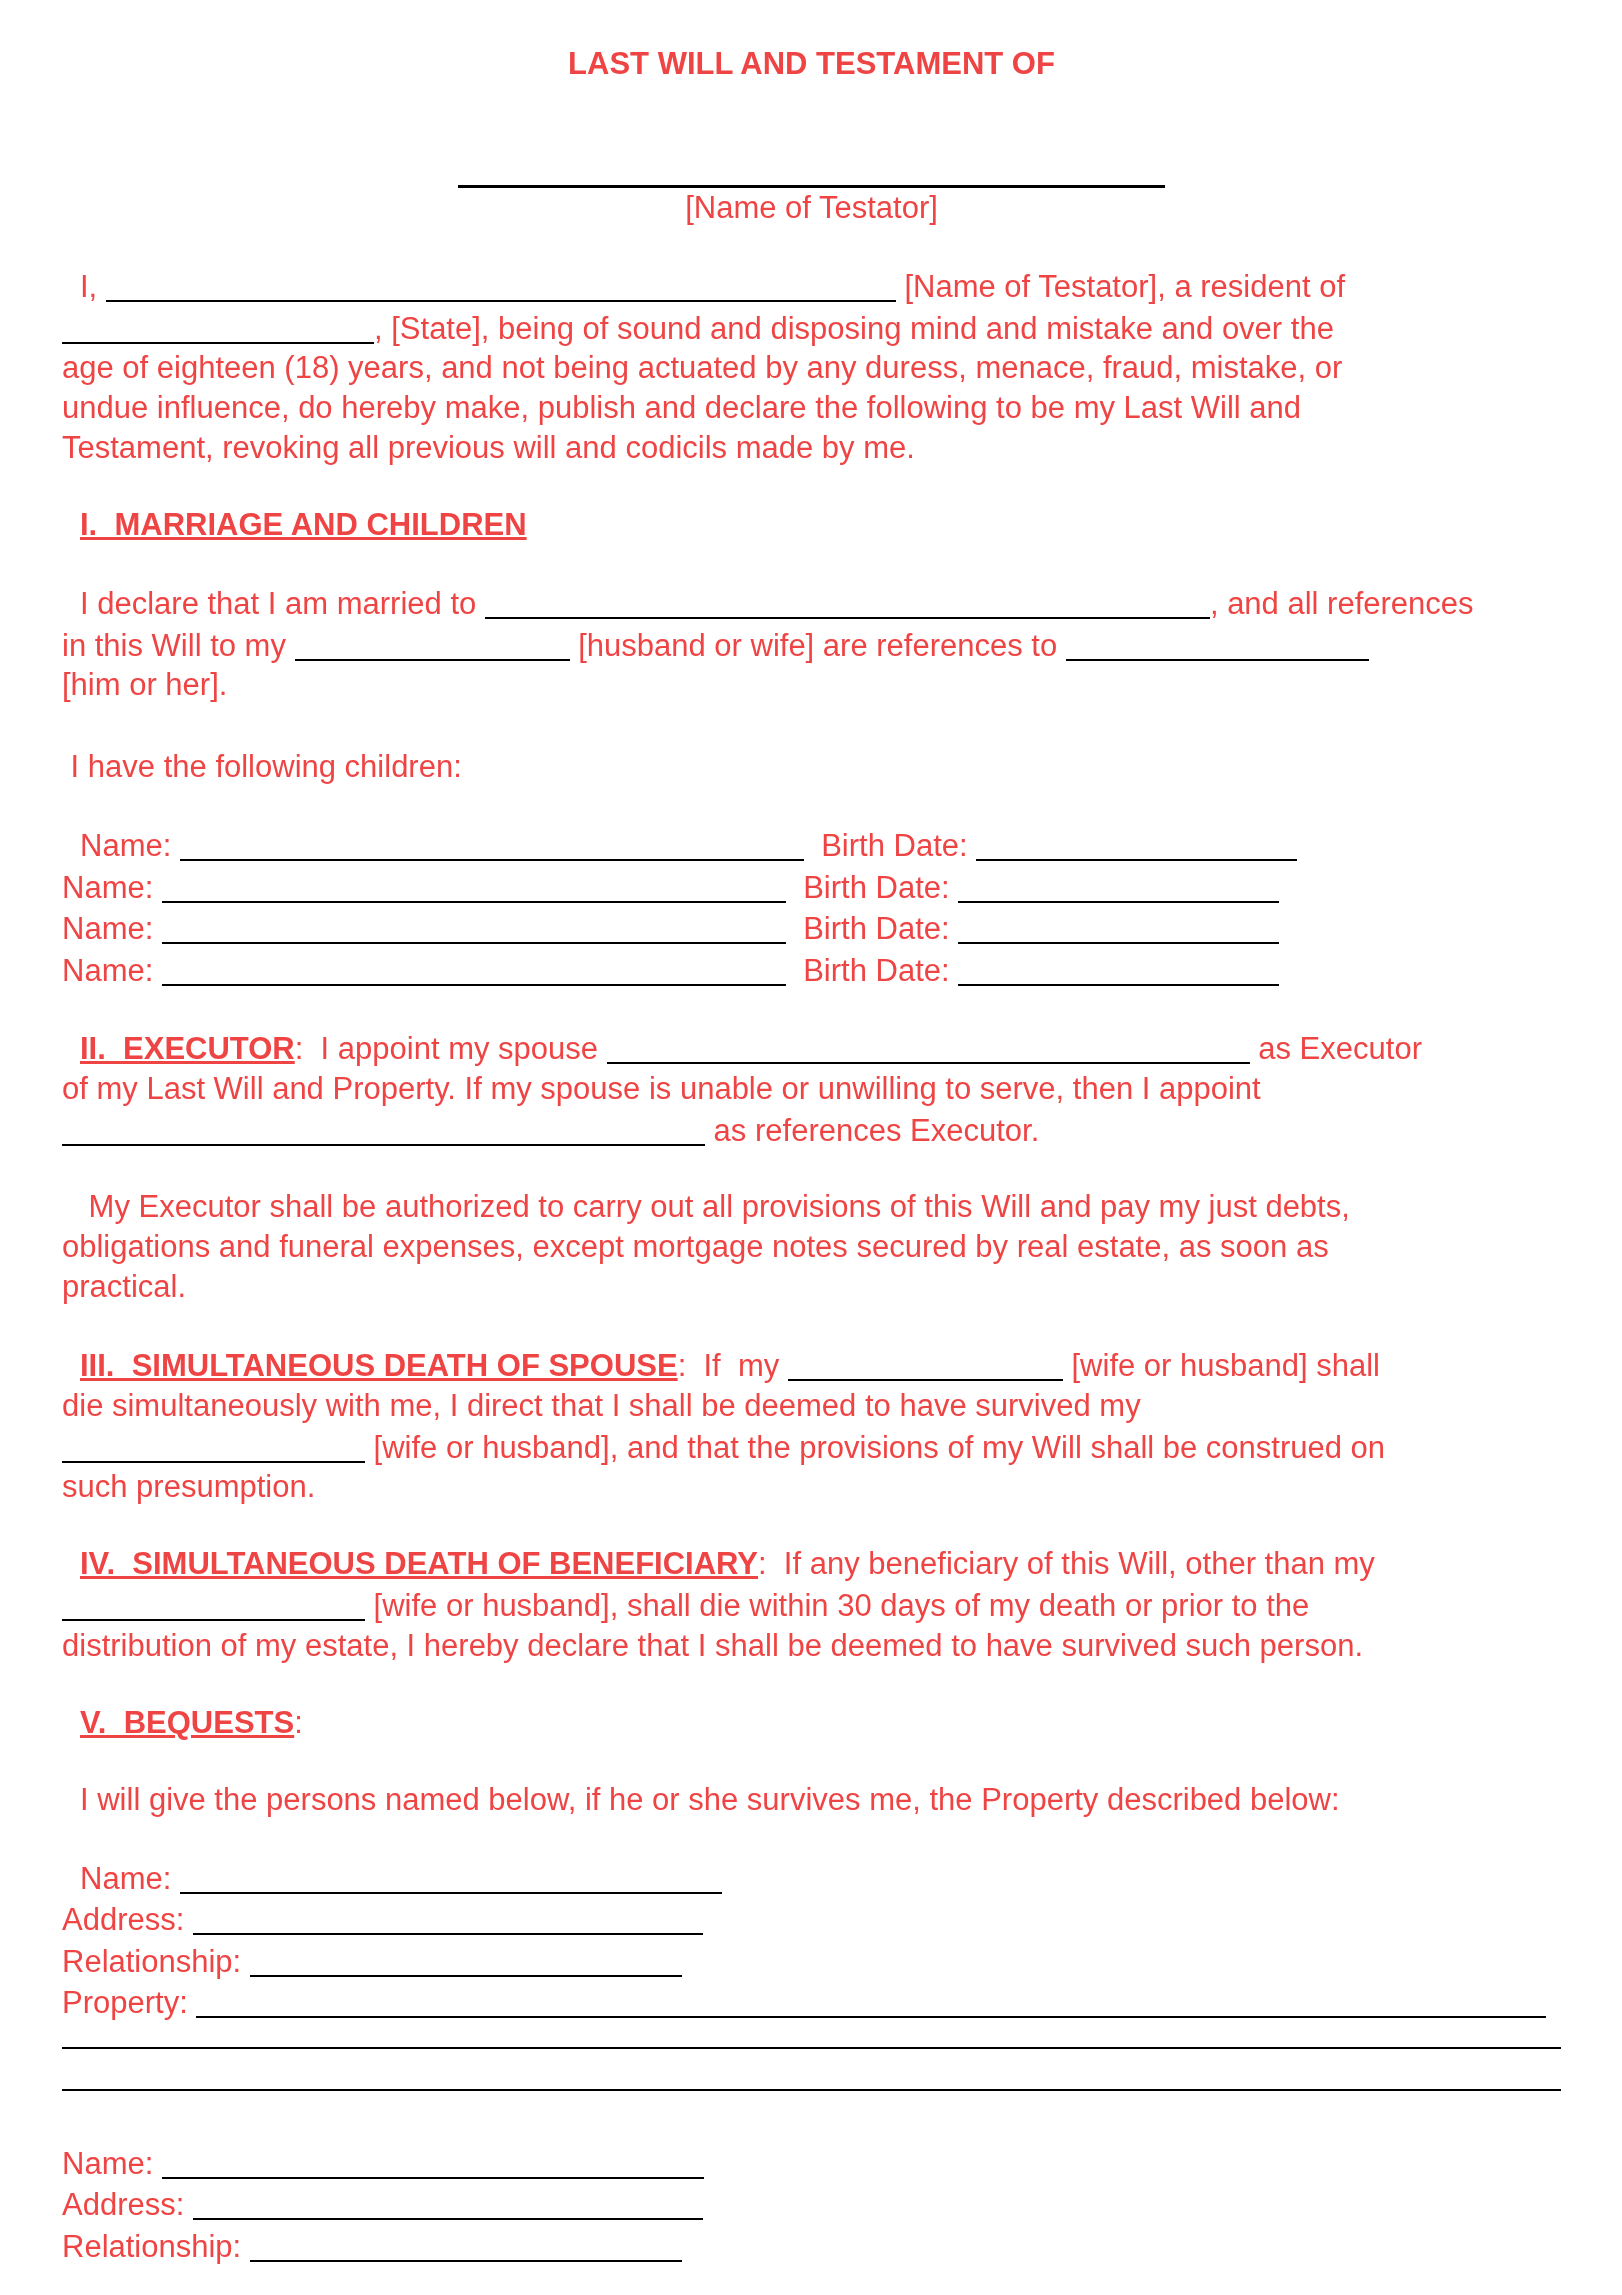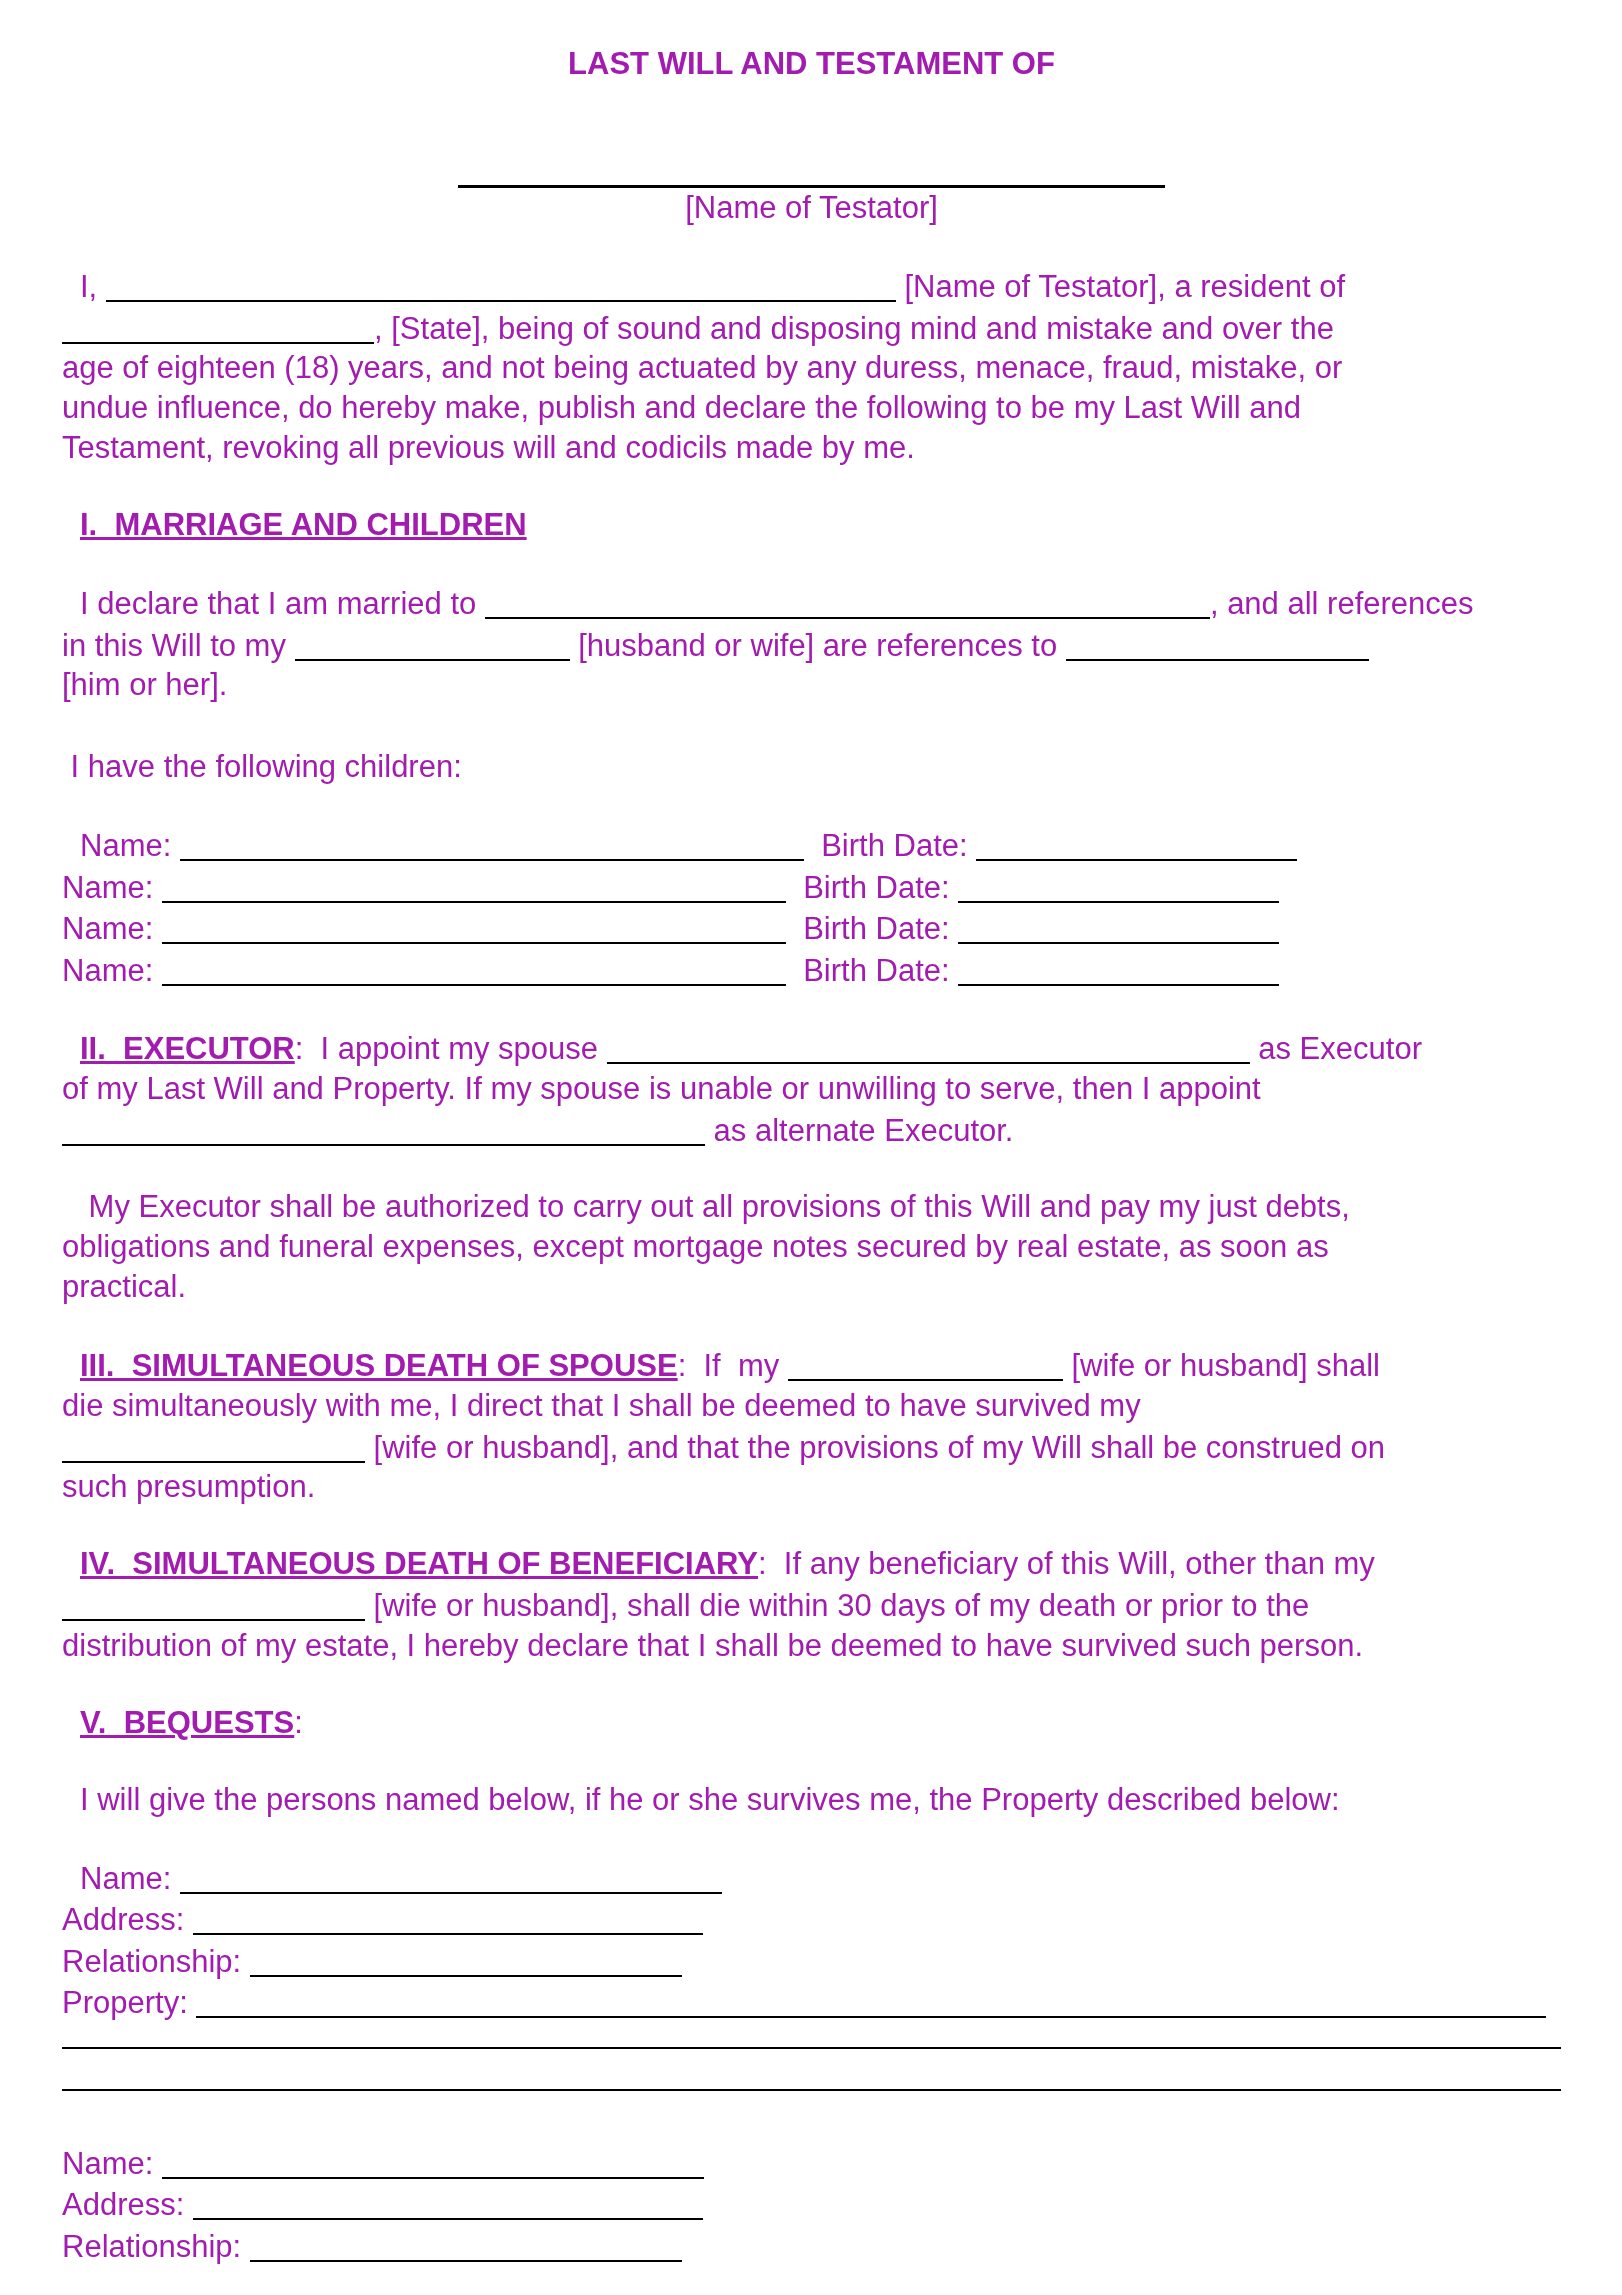--- a/index.html
+++ b/index.html
@@ -4,21 +4,21 @@
 <style>
   html, body { margin: 0; padding: 0; background: #ffffff; }
   body { width: 1623px; height: 2296px; overflow: hidden; }
   .page {
     box-sizing: border-box;
     width: 1623px; height: 1726px;
     padding: 44px 62px 0 62px;
     font-family: "Liberation Sans", sans-serif;
     font-size: 31px;
     line-height: 40px;
-    color: #a21caf;
+    color: #ef4444;
     background: #ffffff;
   }
   .line { white-space: pre; }
   .b { font-weight: bold; text-decoration: underline; }
   .title { text-align: center; font-weight: bold; }
   .caption { text-align: center; }
   .center-rule {
     width: 707px; height: 0;
     margin: 101px auto 0 auto;
     border-bottom: 3.7px solid #000;
@@ -68,21 +68,21 @@
 
   <div class="line g2"> I have the following children:</div>
 
   <div class="line g"><span>Name: </span><span class="blank w680"></span><span>  Birth Date: </span><span class="blank w350"></span></div>
   <div class="line"><span>Name: </span><span class="blank w680"></span><span>  Birth Date: </span><span class="blank w350"></span></div>
   <div class="line"><span>Name: </span><span class="blank w680"></span><span>  Birth Date: </span><span class="blank w350"></span></div>
   <div class="line"><span>Name: </span><span class="blank w680"></span><span>  Birth Date: </span><span class="blank w350"></span></div>
 
   <div class="line g"><span class="b">II.  EXECUTOR</span><span>:  I appoint my spouse </span><span class="blank w700"></span><span> as Executor</span></div>
   <div class="line">of my Last Will and Property. If my spouse is unable or unwilling to serve, then I appoint</div>
-  <div class="line"><span class="blank w700"></span><span> as alternate Executor.</span></div>
+  <div class="line"><span class="blank w700"></span><span> as references Executor.</span></div>
 
   <div class="line g"> My Executor shall be authorized to carry out all provisions of this Will and pay my just debts,</div>
   <div class="line">obligations and funeral expenses, except mortgage notes secured by real estate, as soon as</div>
   <div class="line">practical.</div>
 
   <div class="line g"><span class="b">III.  SIMULTANEOUS DEATH OF SPOUSE</span><span>:  If  my </span><span class="blank w300"></span><span> [wife or husband] shall</span></div>
   <div class="line">die simultaneously with me, I direct that I shall be deemed to have survived my</div>
   <div class="line"><span class="blank w330"></span><span> [wife or husband], and that the provisions of my Will shall be construed on</span></div>
   <div class="line">such presumption.</div>
 

